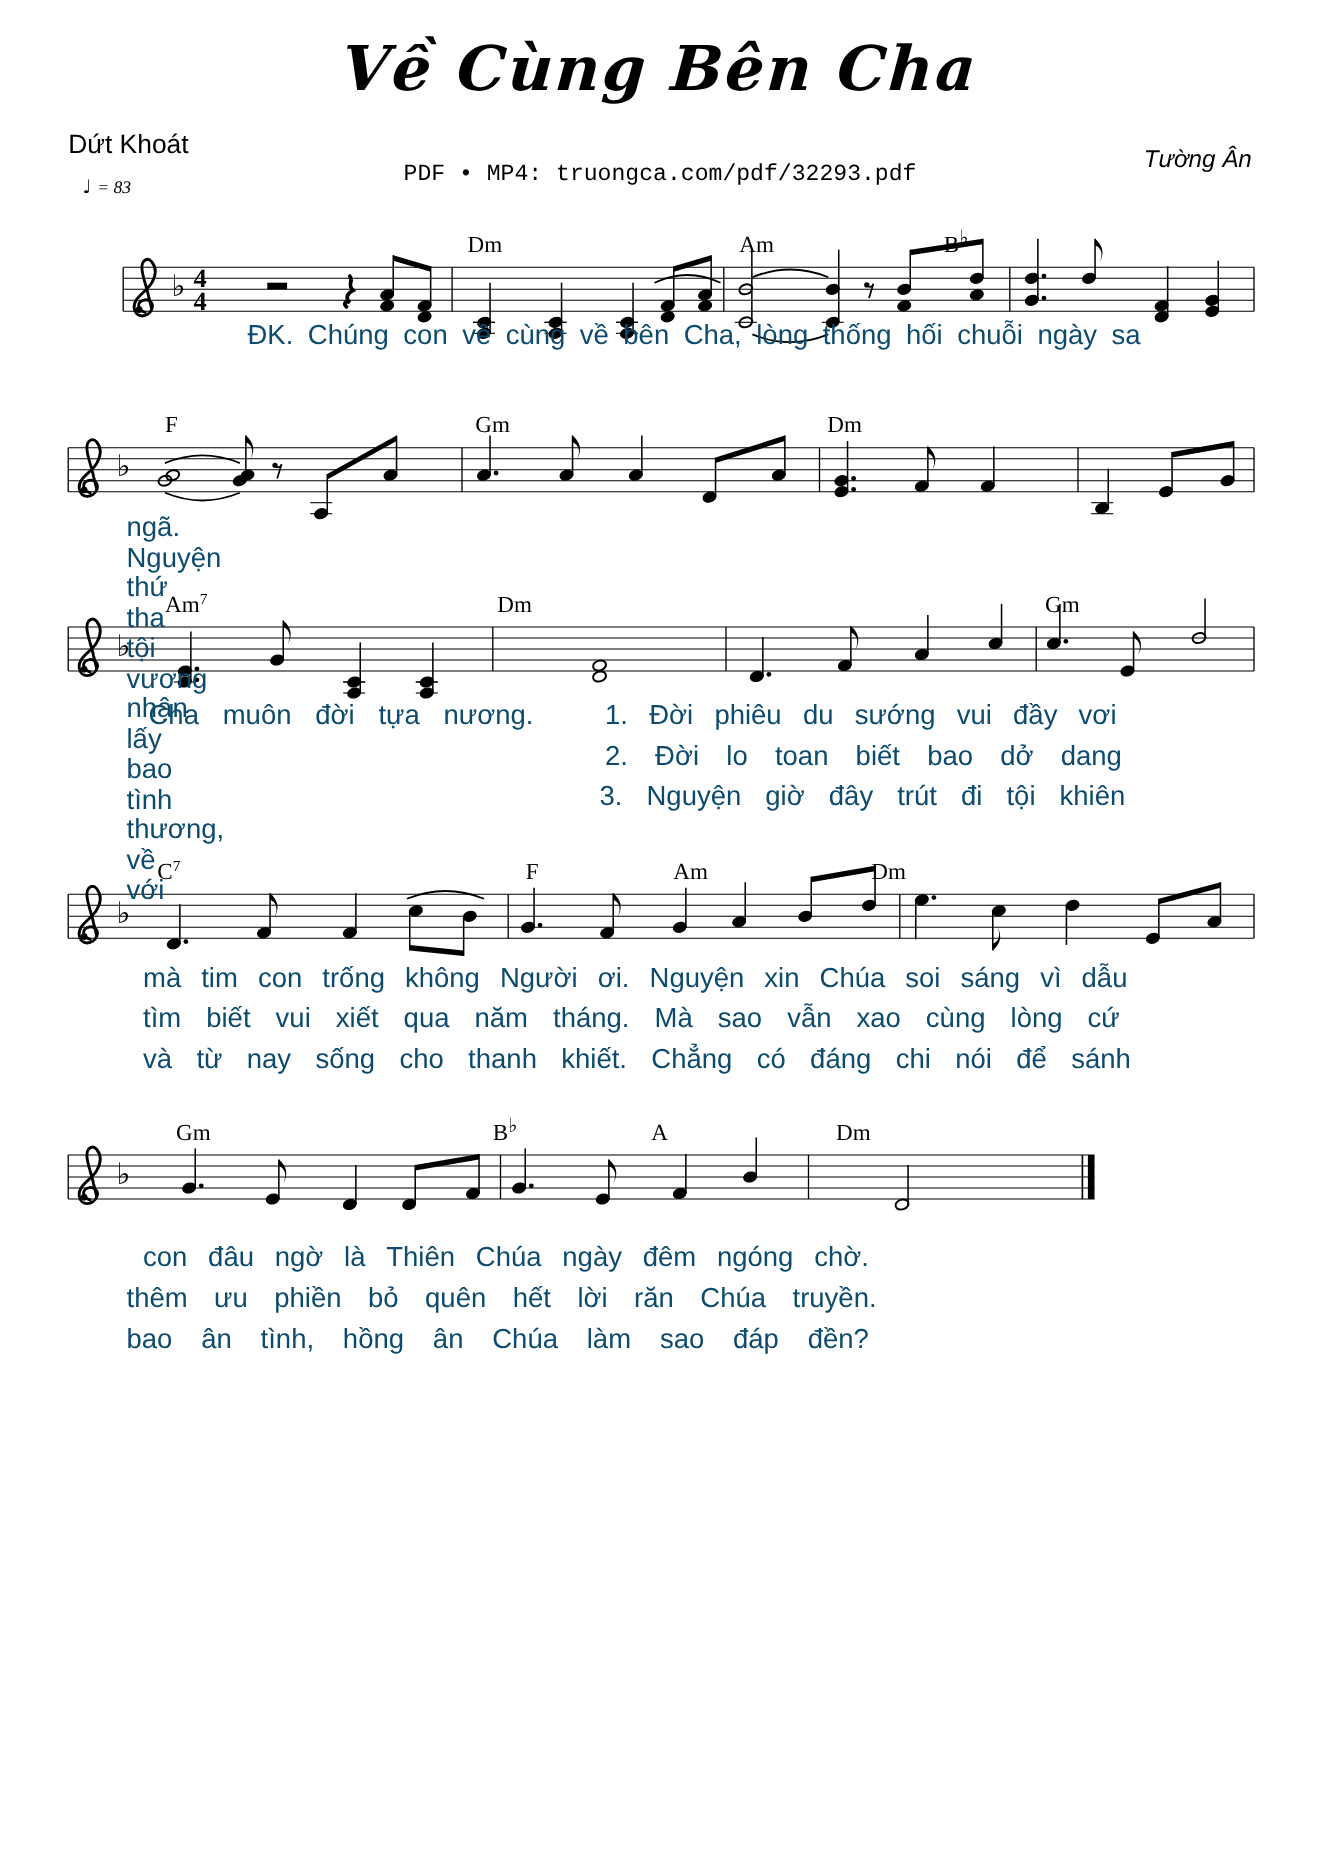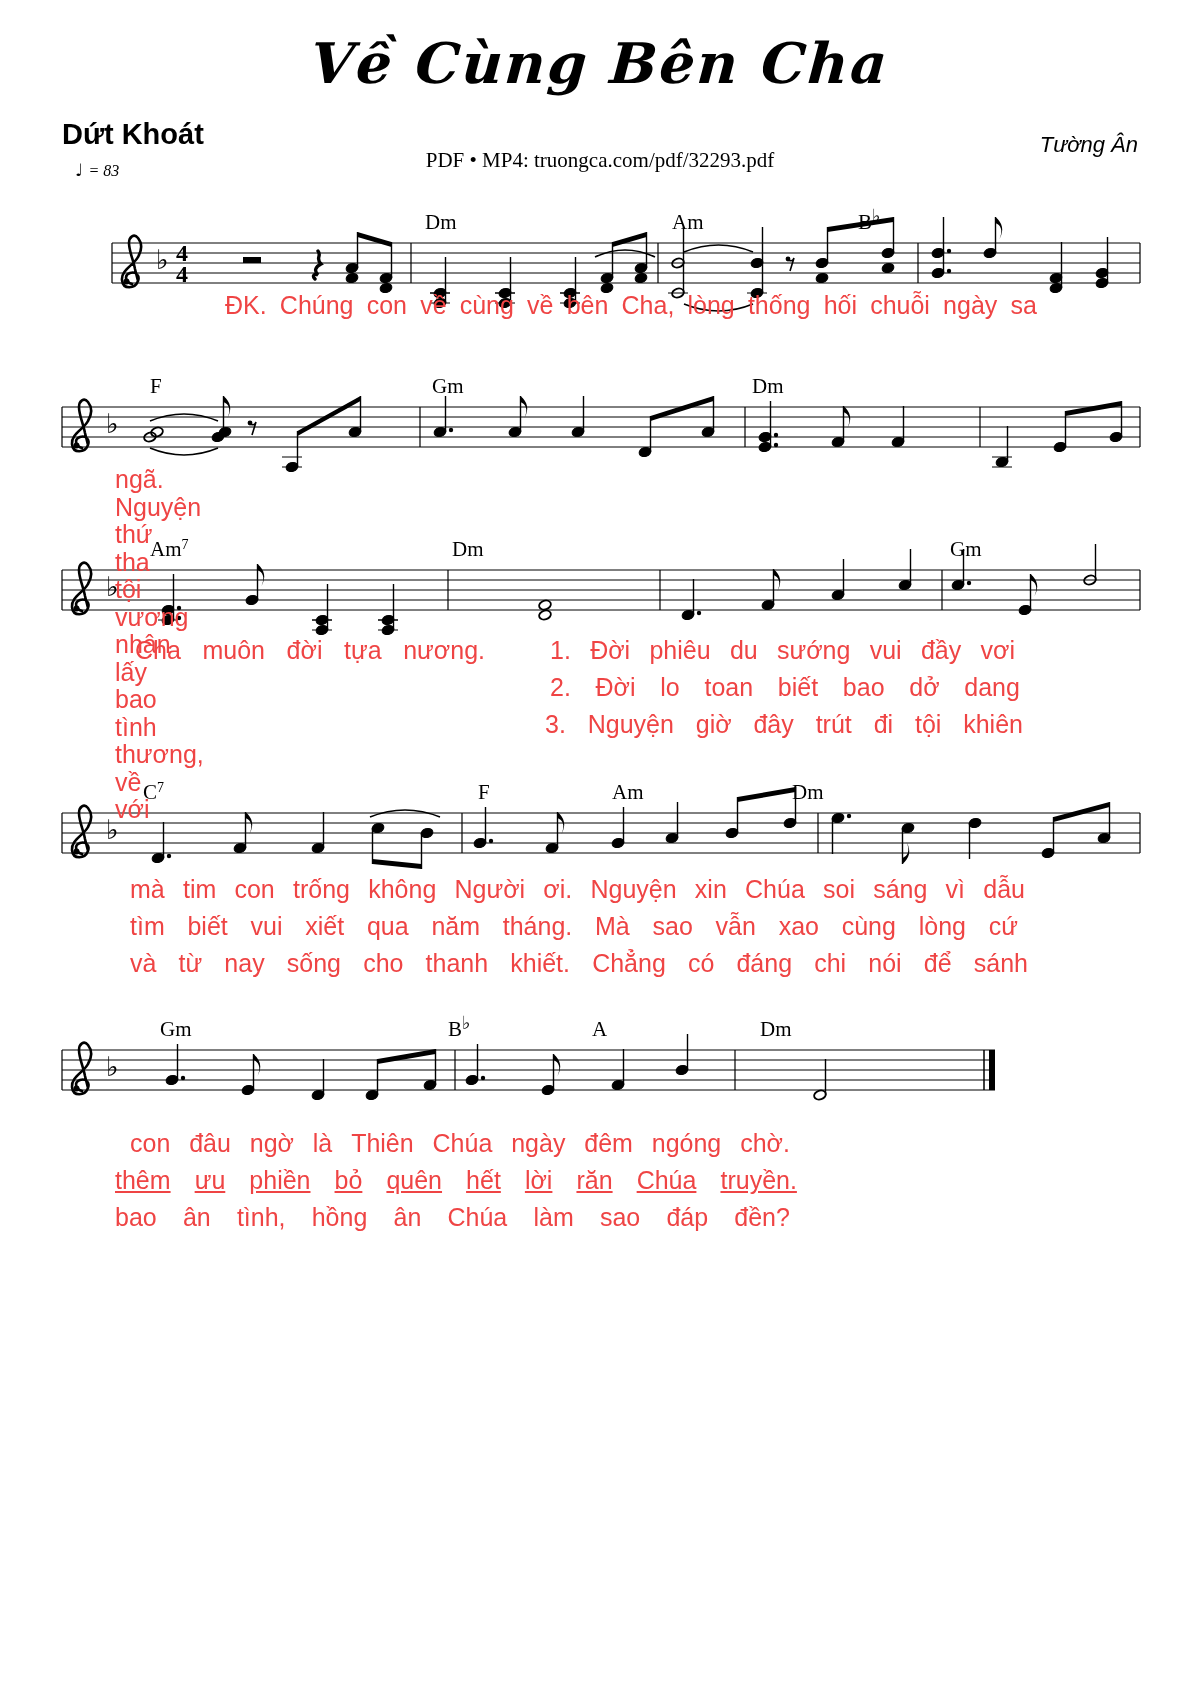--- a/index.html
+++ b/index.html
@@ -2,29 +2,29 @@
 <html><head>
 <meta charset="utf-8">
 <style>
   html,body{margin:0;padding:0;background:#888;}
   #page{position:relative;width:1200px;height:1700px;background:#ffffff;margin:0 auto;overflow:hidden;
         font-family:"Liberation Sans",sans-serif;color:#000;}
   .abs{position:absolute;}
   #title{left:0;top:30px;width:1200px;text-align:center;
          font-family:"DejaVu Serif",serif;font-style:italic;font-weight:bold;
          font-size:56px;letter-spacing:2px;transform:skewX(-4deg);}
-  #tempo-label{left:62px;top:118px;font-size:29px;font-weight:700;}
+  #tempo-label{left:62px;top:118px;font-size:24px;font-weight:400;}
   #author{right:62px;top:118px;font-size:22px;font-style:italic;margin-top:14px;}
   #media-line{left:0;top:148px;width:1200px;text-align:center;
-              font-family:Liberation Serif, serif;font-size:21px;}
+              font-family:Liberation Mono, monospace;font-size:21px;}
   #tempo-mark{left:75px;top:160px;font-size:17px;font-family:"DejaVu Sans",sans-serif;}
   #tempo-mark .eq{font-family:"Liberation Serif",serif;font-size:16px;font-style:italic;}
   #score-svg{left:0;top:0;}
   .lyric{position:absolute;display:flex;justify-content:space-between;
-         font-size:25px;color:#ef4444;white-space:nowrap;line-height:1.1;}
+         font-size:25px;color:#0c4a6e;white-space:nowrap;line-height:1.1;}
 </style>
 </head>
 <body>
 
 <div id="page">
   <div class="abs" id="title">Về Cùng Bên Cha</div>
   <div class="abs" id="tempo-label">Dứt Khoát</div>
   <div class="abs" id="author">Tường Ân</div>
   <div class="abs" id="media-line">PDF • MP4: truongca.com/pdf/32293.pdf</div>
   <div class="abs" id="tempo-mark"><span>♩</span> <span class="eq">= 83</span></div>
@@ -484,21 +484,21 @@
         <span>đâu</span>
         <span>ngờ</span>
         <span>là</span>
         <span>Thiên</span>
         <span>Chúa</span>
         <span>ngày</span>
         <span>đêm</span>
         <span>ngóng</span>
         <span>chờ.</span>
       </div>
-      <div class="lyric" style="left: 115px; top: 1167px; width: 682px; text-decoration: underline;">
+      <div class="lyric" style="left: 115px; top: 1167px; width: 682px;">
         <span>thêm</span>
         <span>ưu</span>
         <span>phiền</span>
         <span>bỏ</span>
         <span>quên</span>
         <span>hết</span>
         <span>lời</span>
         <span>răn</span>
         <span>Chúa</span>
         <span>truyền.</span>

